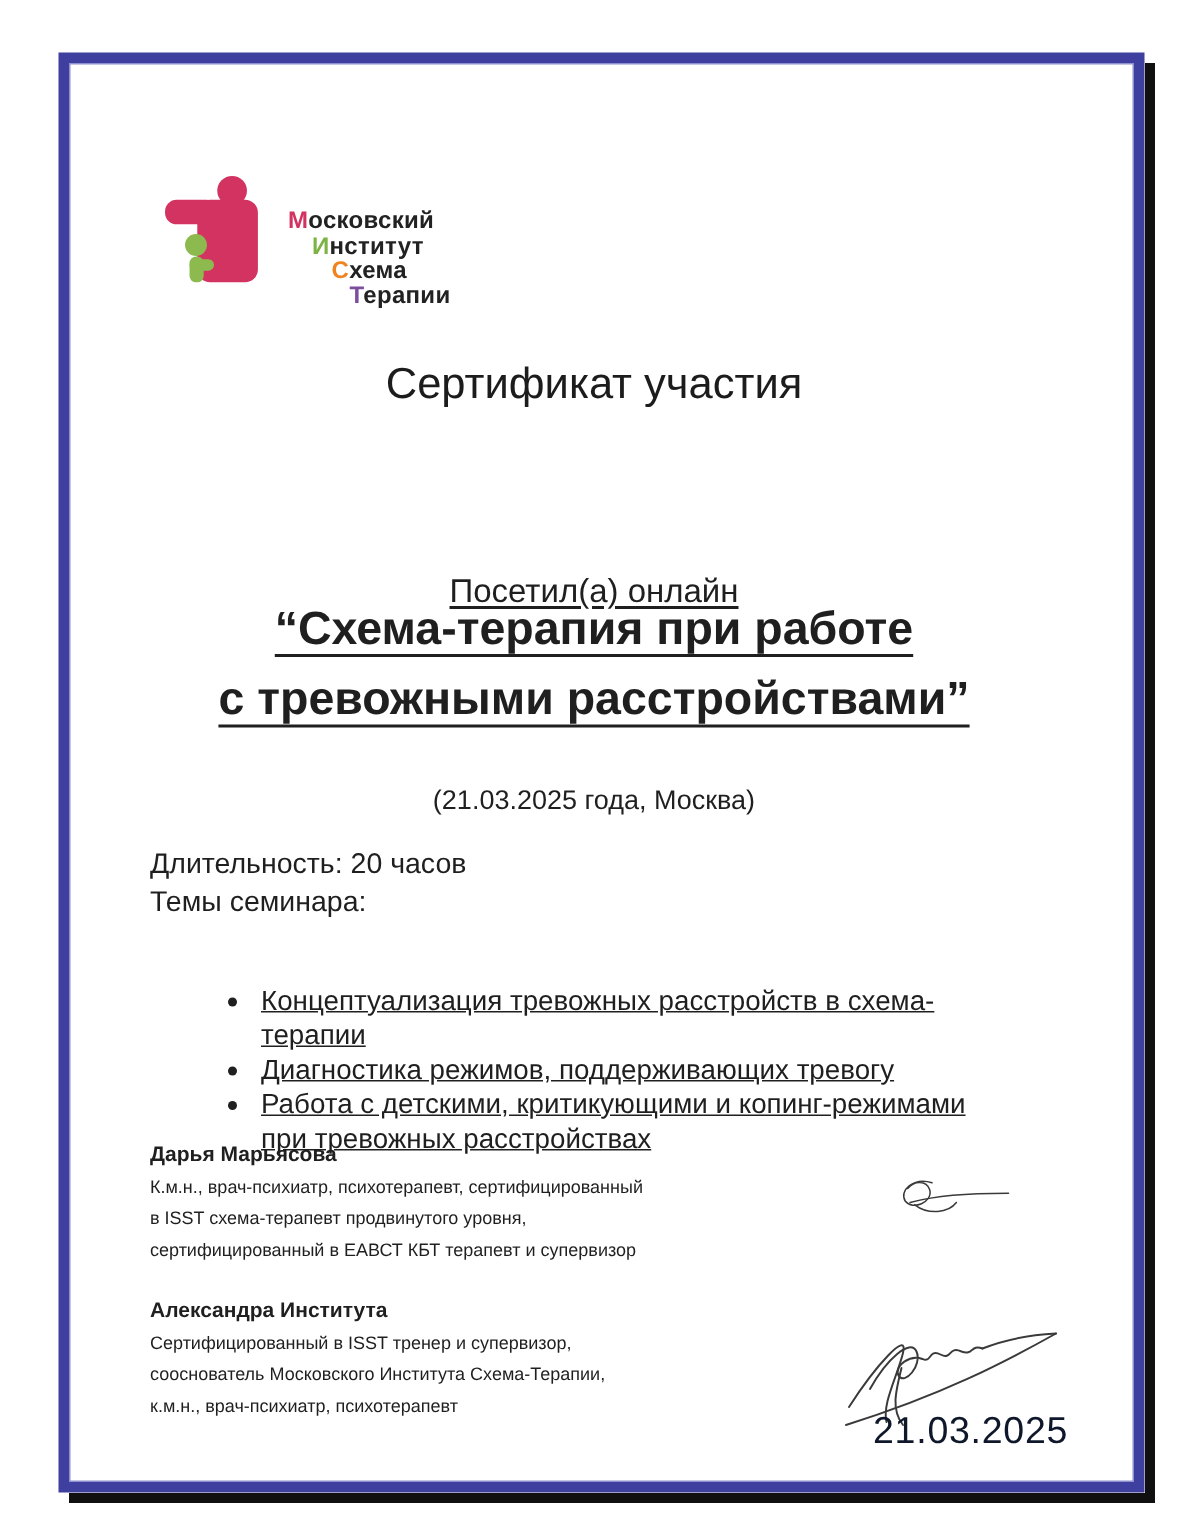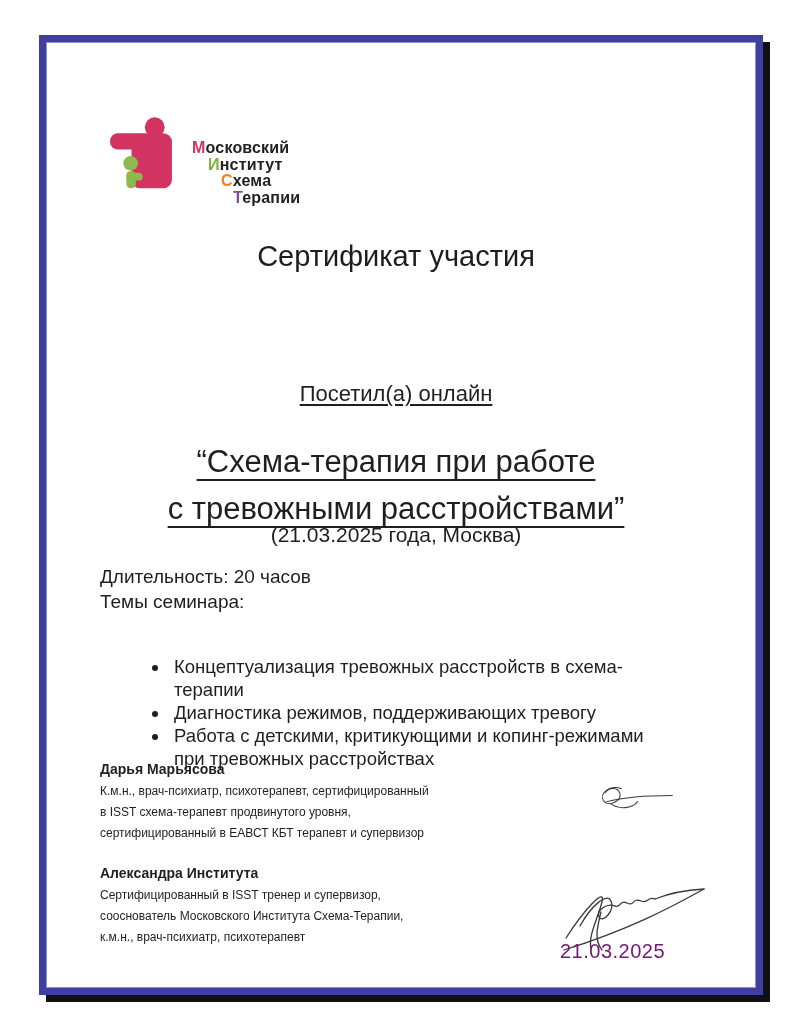--- a/index.html
+++ b/index.html
@@ -25,47 +25,47 @@
   .logo-line-1 { margin-left: 0; }
   .logo-line-2 { margin-left: 16px; }
   .logo-line-3 { margin-left: 29px; }
   .logo-line-4 { margin-left: 41px; }
 
   
   .centered { position: absolute; left: 0; right: 0; text-align: center; }
   .title { top: 240px; font-size: 29px; color: #1c1c1c; }
   .recipient { top: 303px; font-size: 27px; font-weight: bold; }
   .attended { top: 381px; font-size: 22px; text-decoration: underline; text-underline-offset: 3px; }
-  .seminar { top: 438px; font-size: 31px; }
+  .seminar { top: 395px; font-size: 31px; font-weight: bold; }
   .seminar div {
     line-height: 47px;
     text-decoration: underline;
     text-decoration-thickness: 2px;
     text-underline-offset: 7px;
   }
-  .date-location { top: 523px; font-size: 21px; }
+  .date-location { top: 523px; font-size: 18px; }
 
   
   .details { position: absolute; left: 100px; top: 564px; font-size: 19px; line-height: 25px; }
   .topics { position: absolute; left: 152px; top: 655px; width: 500px; font-size: 18.5px; line-height: 23px; padding-left: 18px; }
-  .topics li { padding-left: 4px; }
+  .topics li { padding-left: 4px; text-decoration: underline; }
 
   
   .signer { position: absolute; left: 100px; }
   .signer-1 { top: 758px; }
   .signer-2 { top: 862px; }
   .signer-name { font-size: 14px; font-weight: bold; line-height: 23px; }
   .signer-line { font-size: 12px; line-height: 21px; }
 
   .sig { position: absolute; }
   .sig path { fill: none; stroke: #3a3a3a; stroke-width: 1.3; stroke-linecap: round; }
   .sig-1 { left: 592px; top: 776px; width: 85px; height: 42px; }
   .sig-2 { left: 558px; top: 880px; width: 150px; height: 72px; }
 
-  .issue-date { position: absolute; left: 560px; top: 940px; font-size: 20px; color: #701a75; letter-spacing: 0.5px; }
+  .issue-date { position: absolute; left: 582px; top: 940px; font-size: 25px; color: #0f172a; letter-spacing: 0.5px; }
 </style>
 </head>
 <body>
 
 <div class="certificate">
 
   <div class="frame" style="border-color: rgb(62, 63, 158);"></div>
 
   <div class="logo">
     <svg class="logo-figure" viewBox="0 0 86 100" aria-hidden="true">

